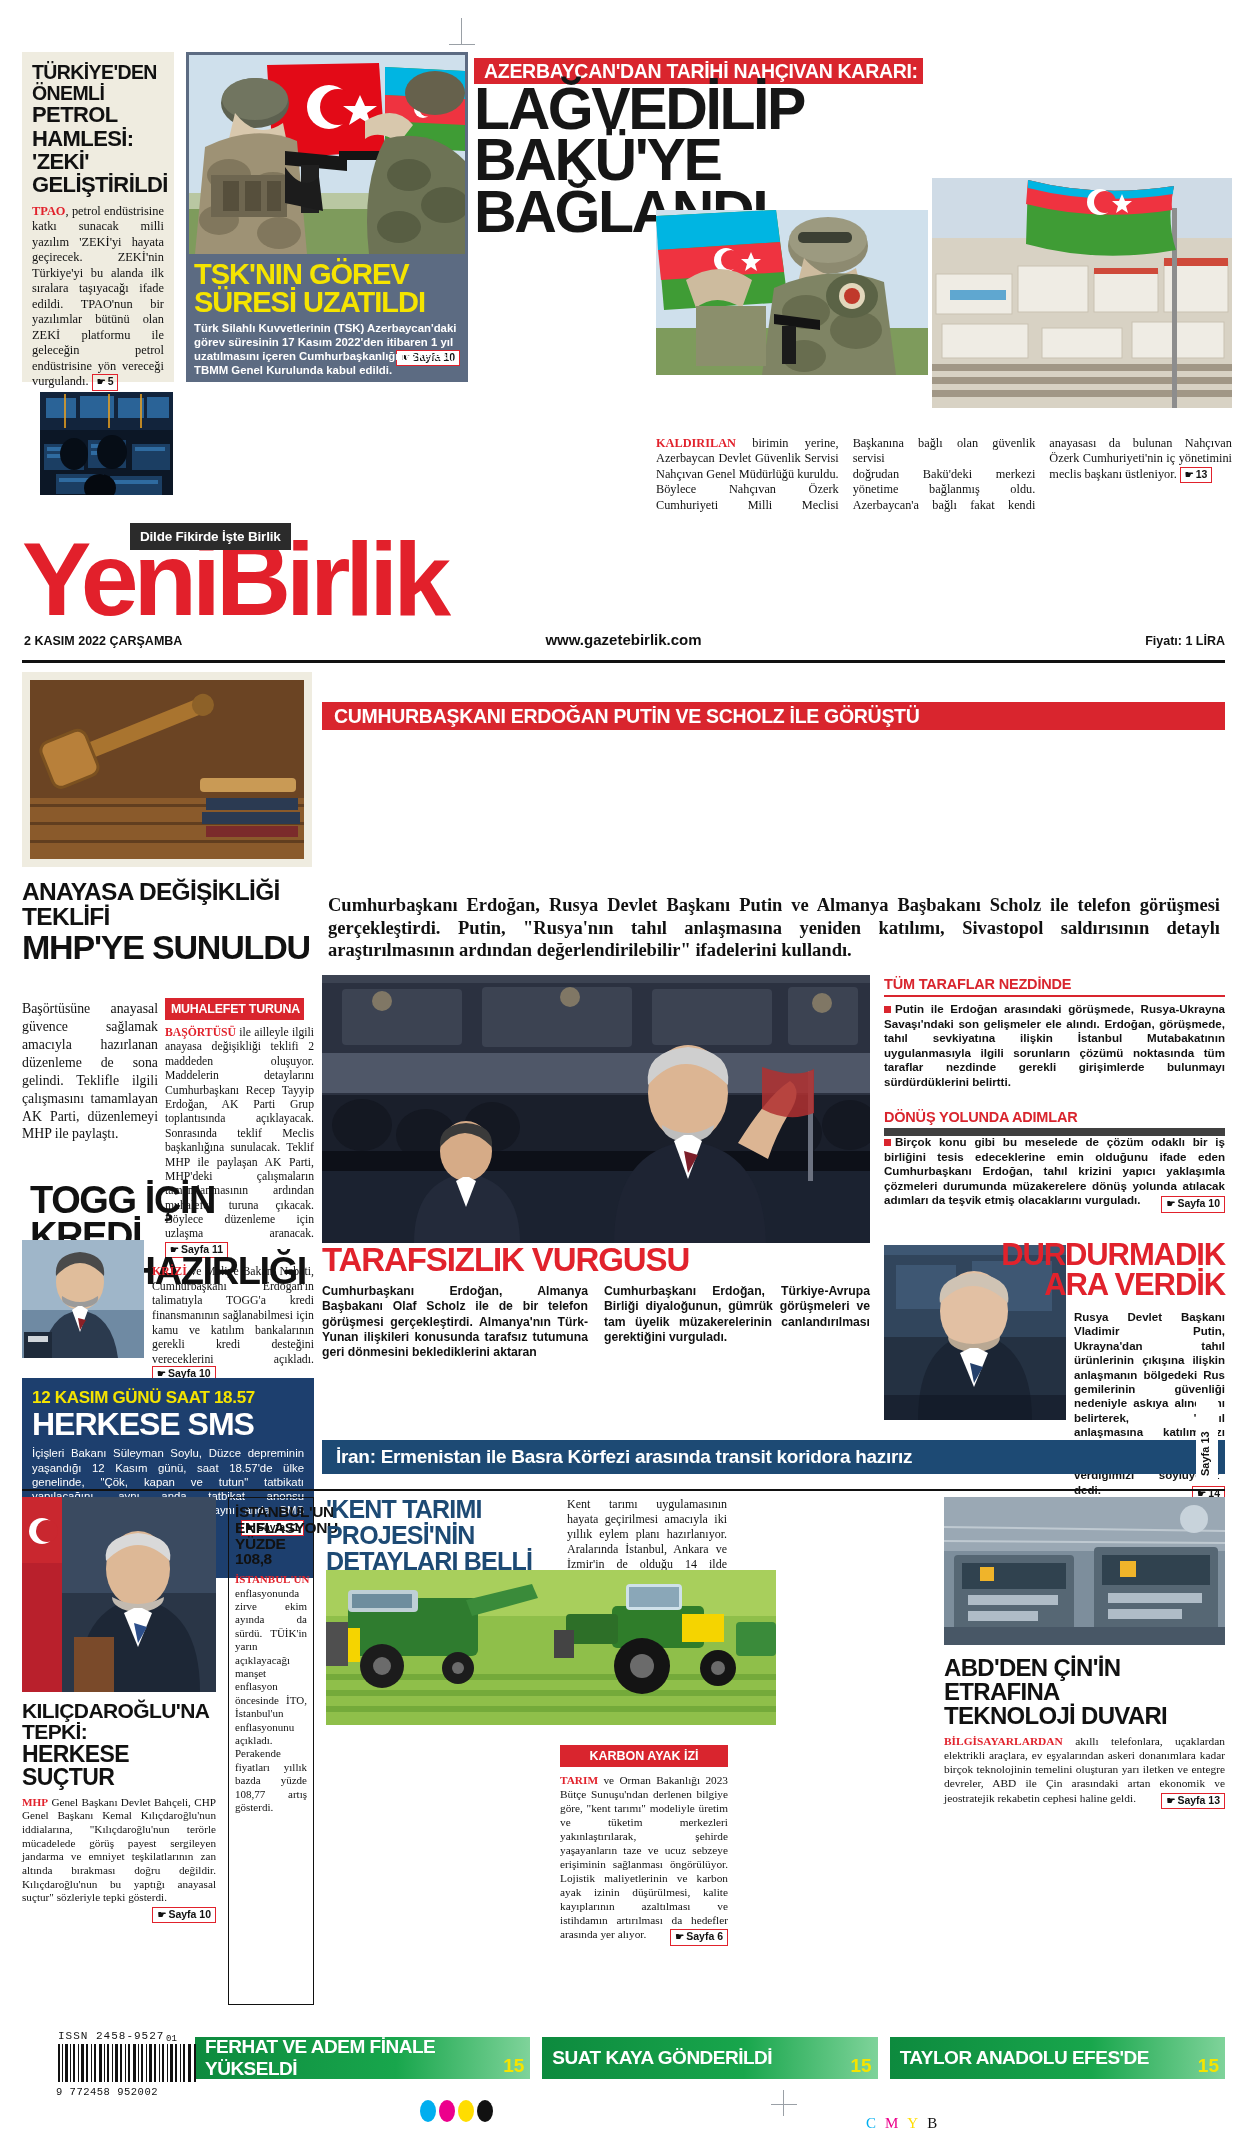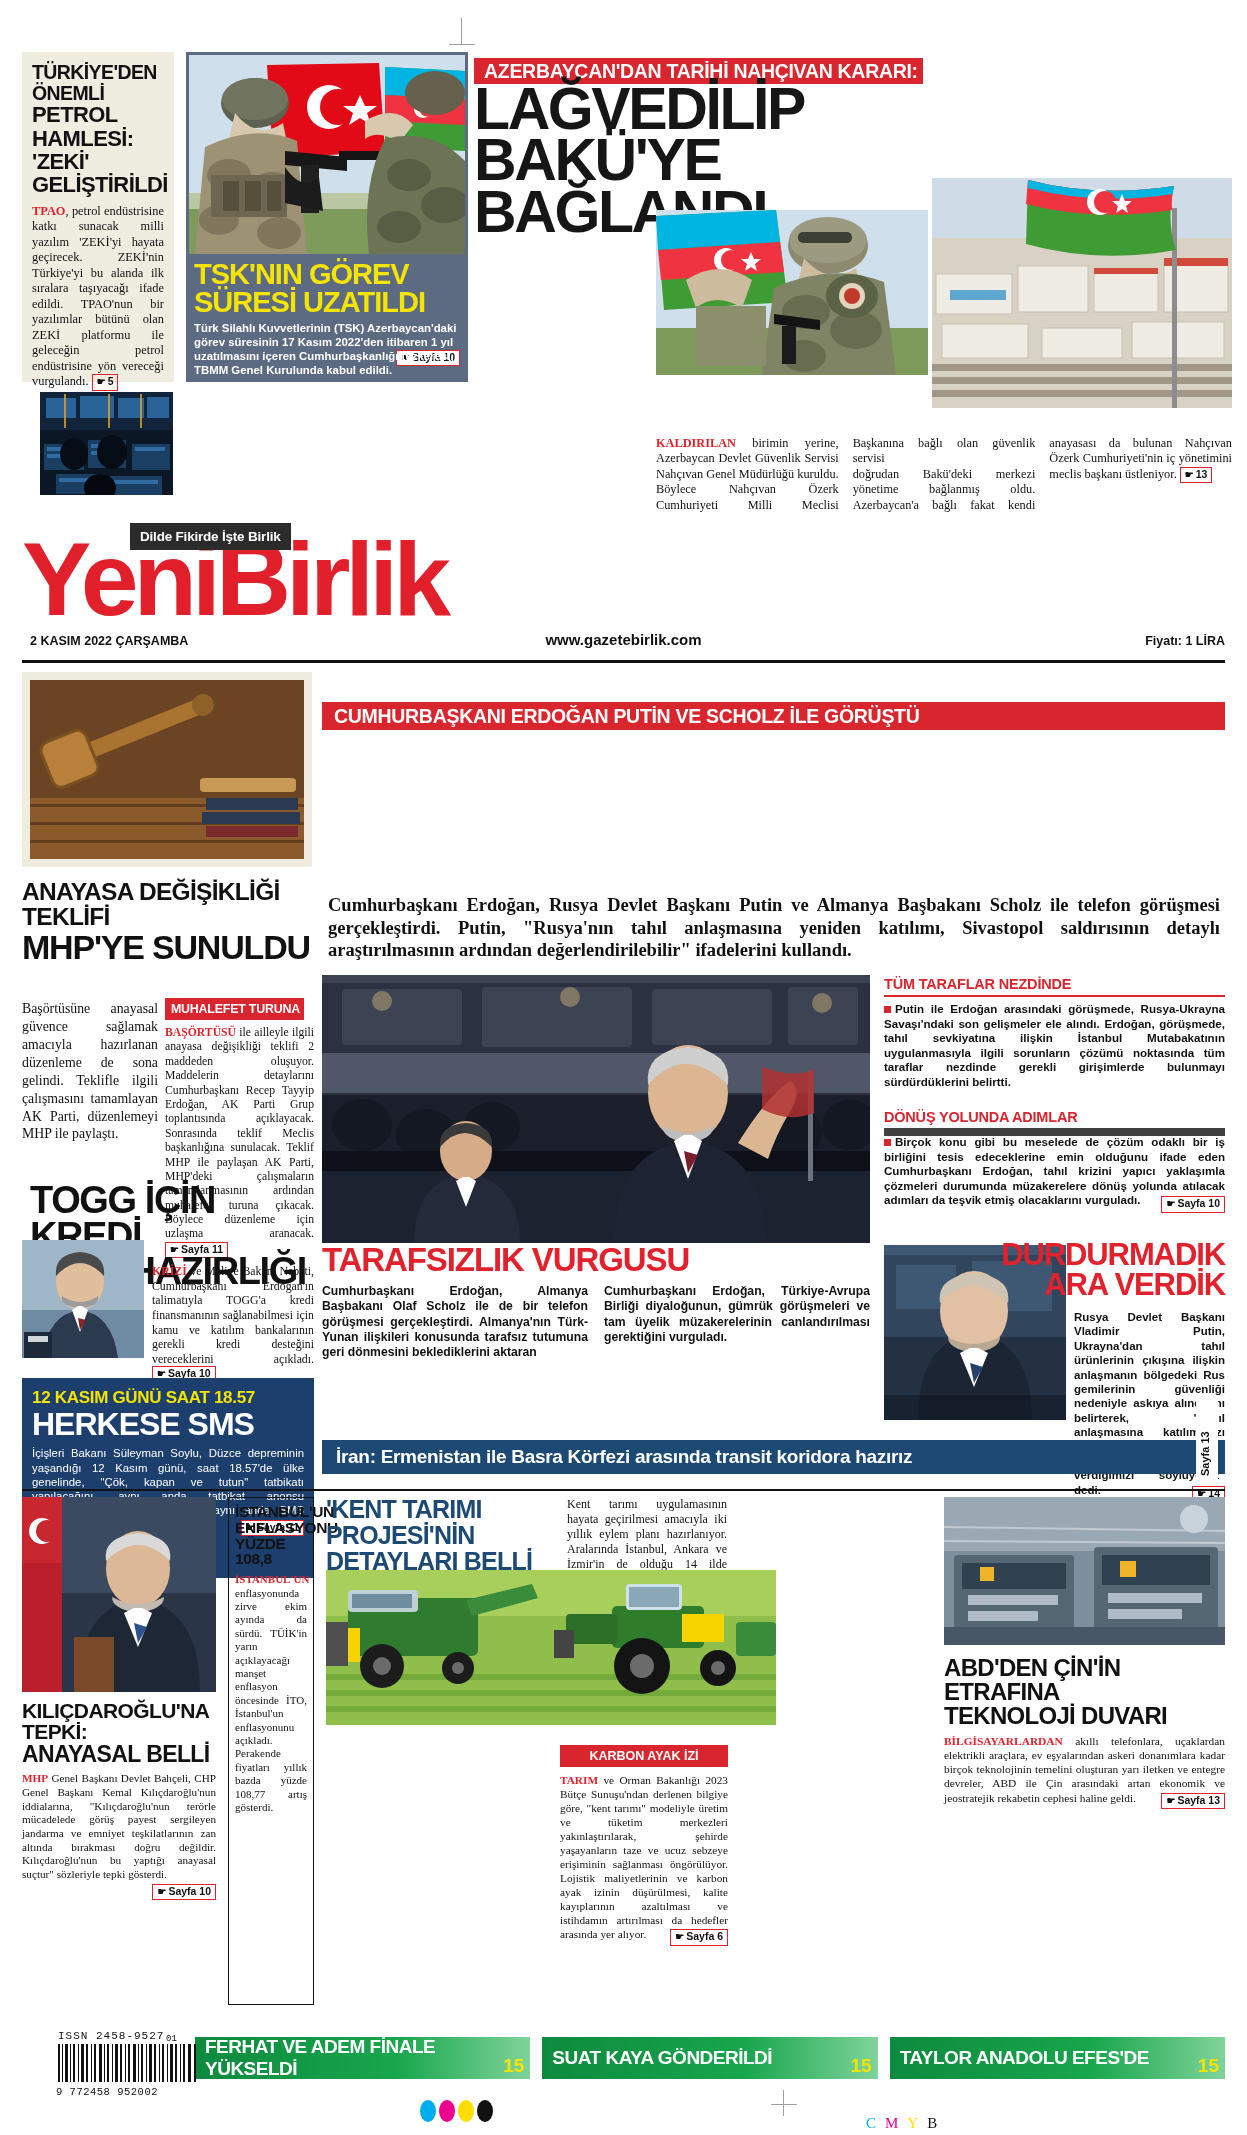--- a/index.html
+++ b/index.html
@@ -46,21 +46,21 @@
   .ngm-cols{left:656px;top:436px;width:576px;column-count:3;column-gap:14px;font-size:12.3px;line-height:1.26;text-align:justify;}
   .ngm-cols .lead{color:#e1222c;font-weight:bold;}
 
   
   .mast{left:22px;top:520px;width:640px;height:120px;}
   .mastlogo{font-family:"Liberation Sans",sans-serif;font-weight:bold;font-size:104px;letter-spacing:-5px;line-height:118px;color:#e2202b;margin:0;}
   .sloganbox{left:130px;top:523px;background:#2b2b2b;padding:4px 10px 5px 10px;}
   .sloganbox span{font-family:"Liberation Sans",sans-serif;font-weight:bold;font-size:13.5px;color:#fff;letter-spacing:-.2px;}
   .mastline{left:22px;top:660px;width:1203px;height:3px;background:#111;}
   .mastinfo{left:22px;top:634px;width:1203px;height:24px;font-family:"Liberation Sans",sans-serif;font-weight:bold;font-size:12.5px;color:#111;}
-  .mastinfo .d{position:absolute;left:8px;top:0;}
+  .mastinfo .d{position:absolute;left:2px;top:0;}
   .mastinfo .w{position:absolute;left:0;right:0;text-align:center;top:-3px;font-size:15px;}
   .mastinfo .p{position:absolute;right:0;top:0;}
 
   
   .gavel{left:22px;top:672px;width:290px;height:195px;background:#efece0;padding:8px;box-sizing:border-box;}
   .gavel .ph{width:100%;height:100%;overflow:hidden;}
   .anayasa{left:22px;top:880px;width:292px;}
   .anayasa h2{margin:0;font-family:"Liberation Sans",sans-serif;font-weight:bold;font-size:24.5px;line-height:1.0;letter-spacing:-.7px;}
   .anayasa h3{margin:2px 0 0 0;font-family:"Liberation Sans",sans-serif;font-weight:bold;font-size:34px;line-height:.96;letter-spacing:-1.2px;}
   .an-left{position:absolute;left:22px;top:1000px;width:136px;font-size:13.8px;line-height:1.3;text-align:justify;}
@@ -573,21 +573,21 @@
       <path d="M56 195 q0 -84 60 -94 q62 10 62 94 Z" fill="#1d2736"></path>
       <ellipse cx="116" cy="72" rx="32" ry="38" fill="#ddb896"></ellipse>
       <path d="M84 64 q32 -32 64 0 q4 -24 -32 -28 q-36 4 -32 28 Z" fill="#d9d9d9"></path>
       <path d="M90 100 q26 14 52 0 q0 12 -26 16 q-26 -4 -26 -16 Z" fill="#c2bab0"></path>
       <path d="M102 116 l14 34 l14 -34 l-10 -5 l-8 0 Z" fill="#fff"></path>
       <path d="M112 126 l4 20 l9 -16 Z" fill="#2d4f8a"></path>
       <rect x="52" y="140" width="40" height="55" fill="#7a4a2a"></rect>
     </svg>
   </div>
   <div class="abs kilic">
-    <h2><span>KILIÇDAROĞLU'NA TEPKİ:</span><br><span style="font-size:23px;">ANAYASAL BELLİ</span></h2>
+    <h2><span>KILIÇDAROĞLU'NA TEPKİ:</span><br><span style="font-size:23px;">HERKESE SUÇTUR</span></h2>
     <p><span class="lead">MHP</span><span> Genel Başkanı Devlet Bahçeli, CHP Genel Başkanı Kemal Kılıçdaroğlu'nun iddialarına, "Kılıçdaroğlu'nun terörle mücadelede görüş payest sergileyen jandarma ve emniyet teşkilatlarının zan altında bırakması doğru değildir. Kılıçdaroğlu'nun bu yaptığı anayasal suçtur" sözleriyle tepki gösterdi.</span>
       <span class="pagetag"><span class="hand">☛</span><span>Sayfa 10</span></span>
     </p>
   </div>
 
   <div class="abs ist">
     <h2>İSTANBUL'UN ENFLASYONU YÜZDE 108,8</h2>
     <p><span class="lead">İSTANBUL'UN</span><span> enflasyonunda zirve ekim ayında da sürdü. TÜİK'in yarın açıklayacağı manşet enflasyon öncesinde İTO, İstanbul'un enflasyonunu açıkladı. Perakende fiyatları yıllık bazda yüzde 108,77 artış gösterdi.</span></p>
   </div>
 

